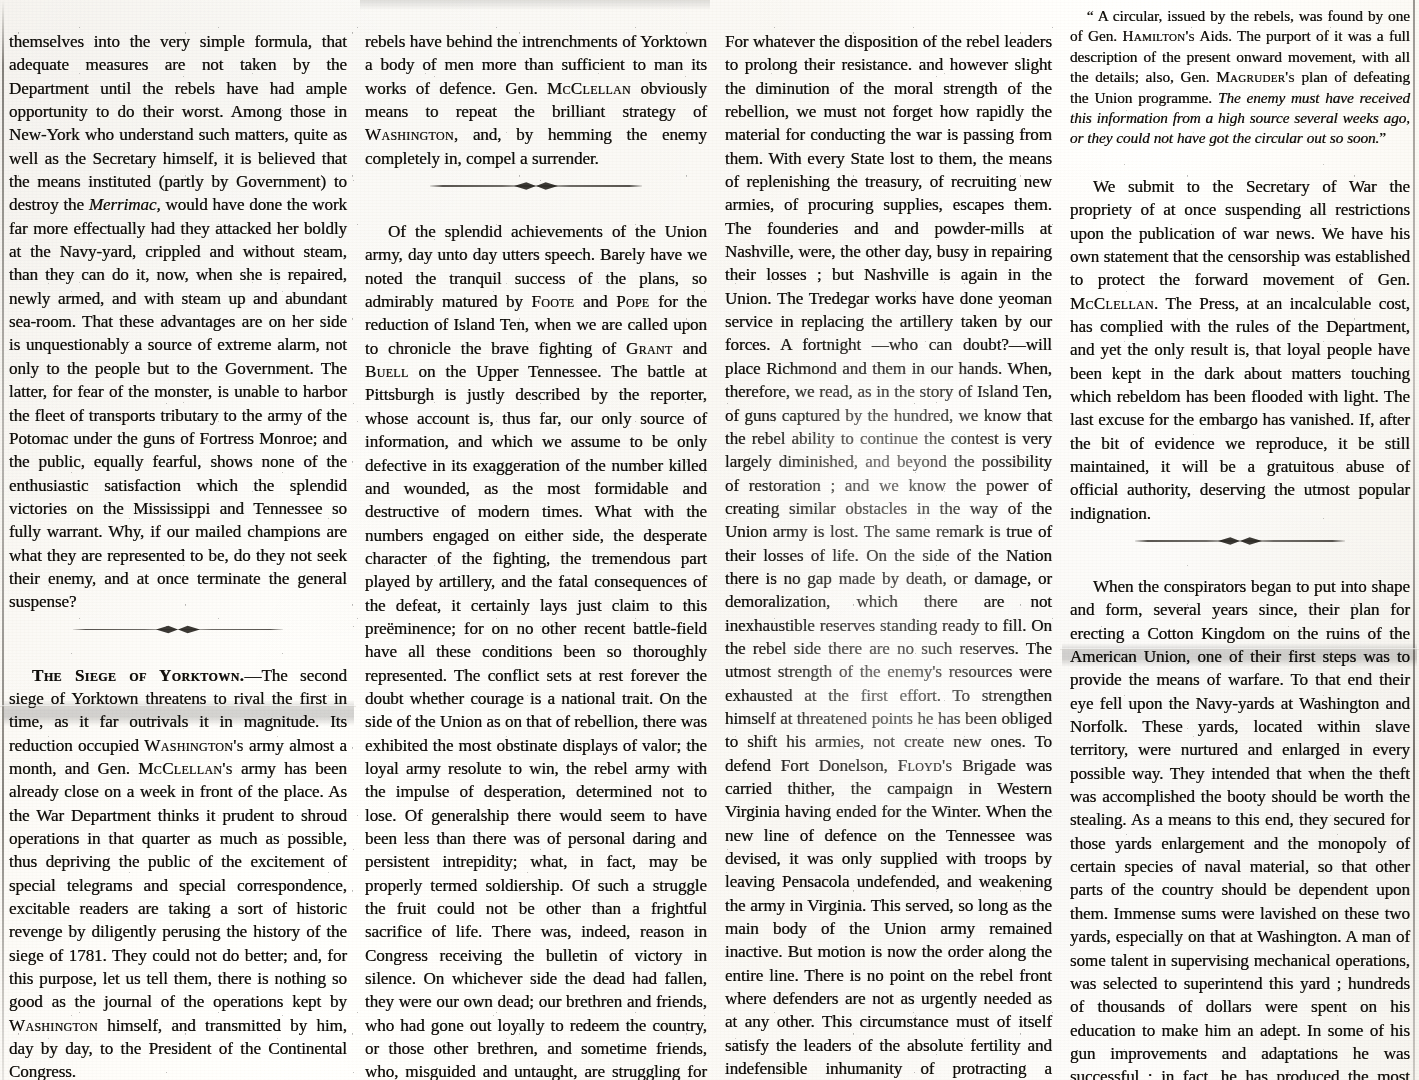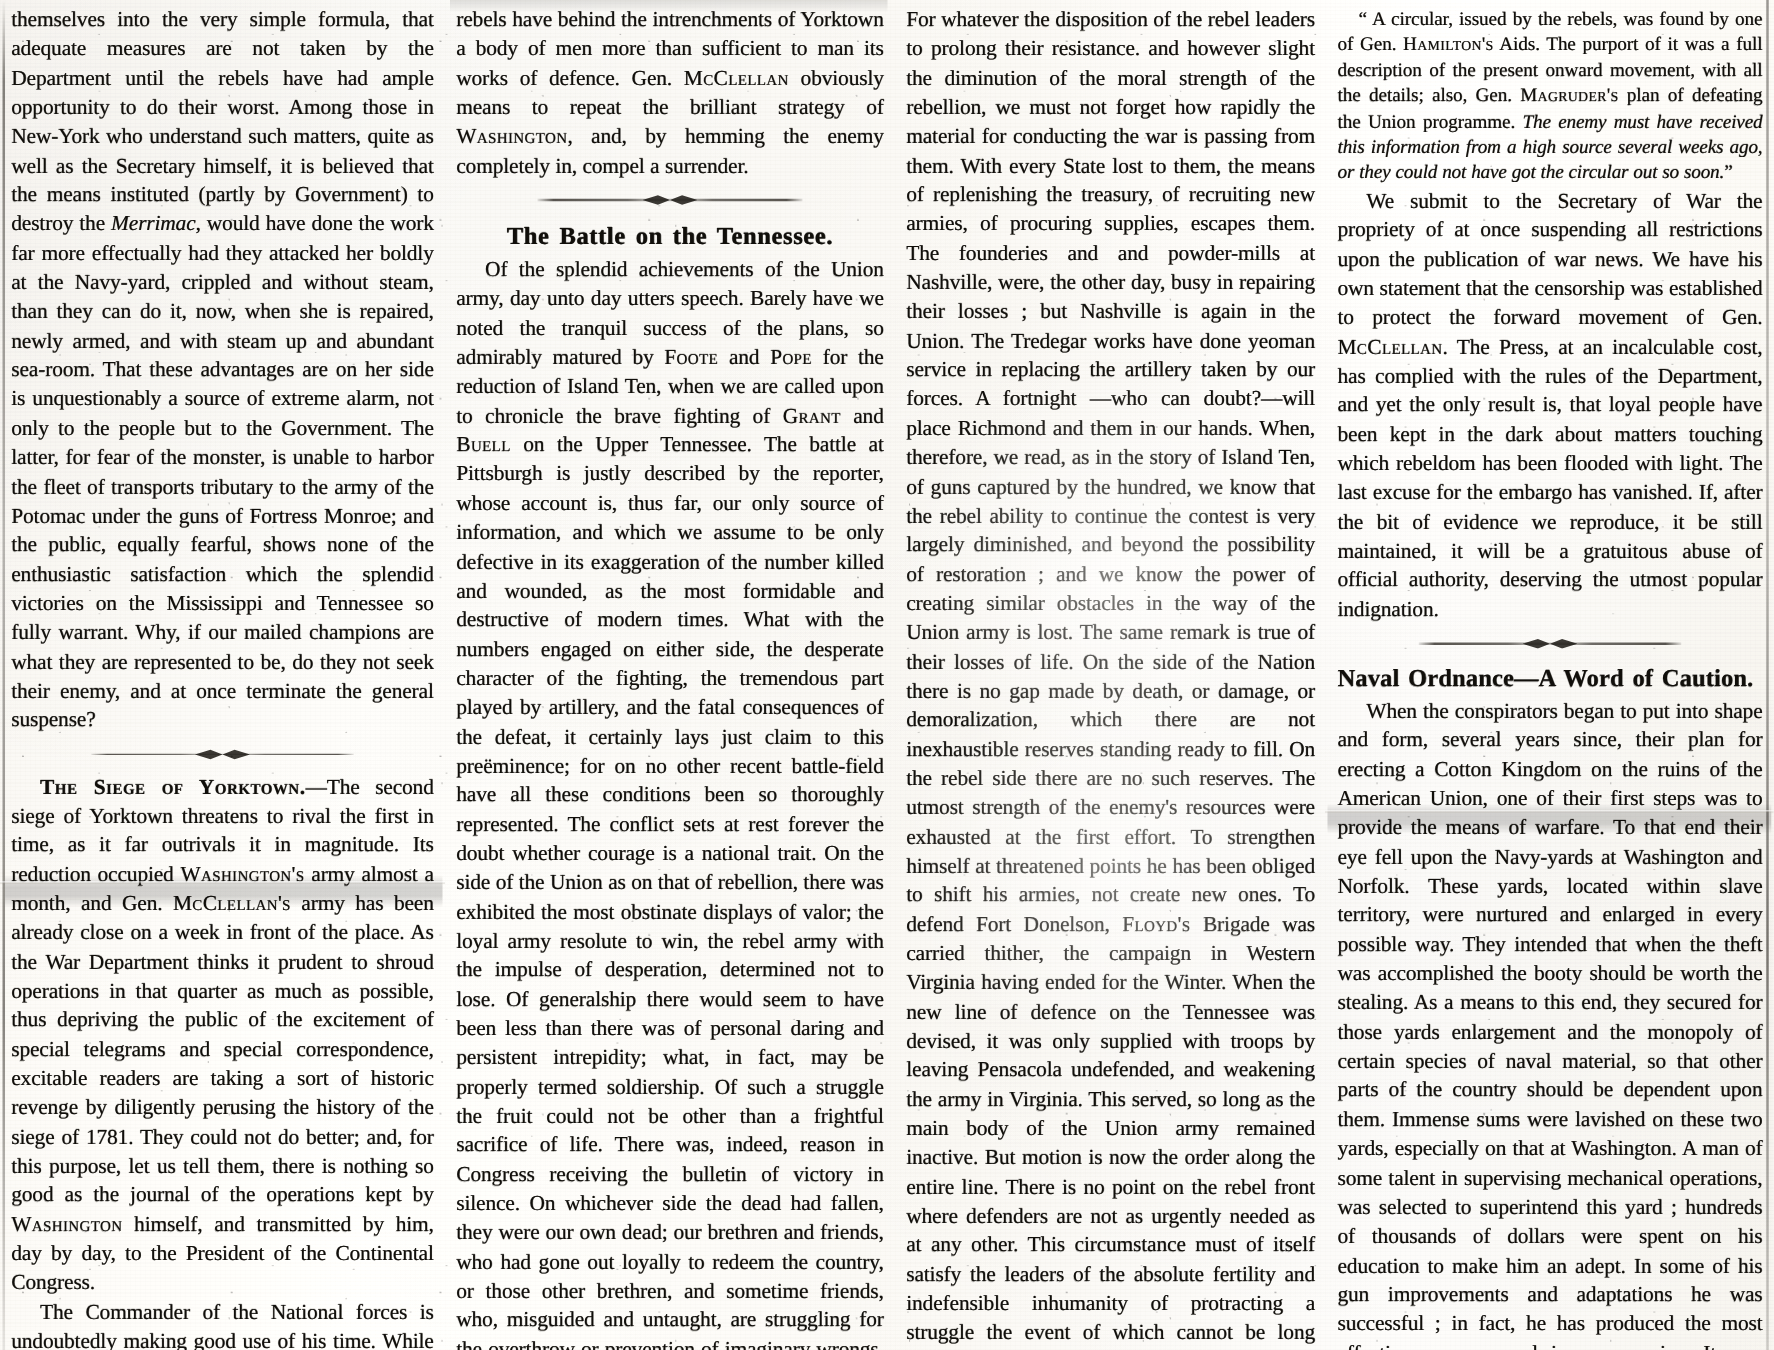--- a/index.html
+++ b/index.html
@@ -83,20 +83,21 @@
     text-rendering:optimizeLegibility;
   }
   p.cont{text-indent:0;}
 
   
   .ink{
     text-shadow:
       0.35px 0 0 rgba(20,18,14,.40),
       -0.3px 0.25px 0 rgba(20,18,14,.26),
       0 -0.3px 0 rgba(20,18,14,.16);
+    margin-top: 26px;
   }
   .scl{ font-variant:small-caps; letter-spacing:.3px; }
   i,.it{font-style:italic;}
 
   
   .leadhead{font-variant:small-caps;font-weight:700;letter-spacing:.4px;}
 
   
   h2.head{
     margin:10px 0 2px 0;
@@ -184,39 +185,37 @@
       </p>
 
       <p class="ink">The Commander of the National forces is undoubtedly making good use of his time.  While rumor limited the force of the rebels to twenty-five or thirty thousand, there might have been anticipation, of a really formidable resistance; but now that it has carried it up to seventy-five or a hundred thousand, all fears may be dismissed, for this is simply a   We do not believe the</p>
     </div>
 
     <div class="col col-2">
       <p class="ink cont">rebels have behind the intrenchments of Yorktown a body of men more than sufficient to man its works of defence.  Gen. <span class="scl">McClellan</span> obviously means to repeat the brilliant strategy of <span class="scl">Washington</span>, and, by hemming the enemy completely in, compel a surrender.</p>
 
       <div class="orn"></div>
 
-      <h2 class="head">The Battle on the Tennessee.</h2>
 
       <p class="ink">Of the splendid achievements of the Union army, day unto day utters speech.  Barely have we noted the tranquil success of the plans, so admirably matured by <span class="scl">Foote</span> and <span class="scl">Pope</span> for the reduction of Island Ten, when we are called upon to chronicle the brave fighting of <span class="scl">Grant</span> and <span class="scl">Buell</span> on the Upper Tennessee.  The battle at Pittsburgh is justly described by the reporter, whose account is, thus far, our only source of information, and which we assume to be only defective in its exaggeration of the number killed and wounded, as the most formidable and destructive of modern times.  What with the numbers engaged on either side, the desperate character of the fighting, the tremendous part played by artillery, and the fatal consequences of the defeat, it certainly lays just claim to this preëminence; for on no other recent battle-field have all these conditions been so thoroughly represented.  The conflict sets at rest forever the doubt whether courage is a national trait.  On the side of the Union as on that of rebellion, there was exhibited the most obstinate displays of valor; the loyal army resolute to win, the rebel army with the impulse of desperation, determined not to lose.  Of generalship there would seem to have been less than there was of personal daring and persistent intrepidity; what, in fact, may be properly termed soldiership.  Of such a struggle the fruit could not be other than a frightful sacrifice of life.  There was, indeed, reason in Congress receiving the bulletin of victory in silence.  On whichever side the dead had fallen, they were our own dead; our brethren and friends, who had gone out loyally to redeem the country, or those other brethren, and sometime friends, who, misguided and untaught, are struggling for the overthrow or prevention of imaginary wrongs.  There is no aspect of such a victory, save one, which has not its tinge of melancholy.  That one is the hope it authorizes of the war drawing to an early close.</p>
     </div>
 
     <div class="col col-3">
       <p class="ink cont">For whatever the disposition of the rebel leaders to prolong their resistance. and however slight the diminution of the moral strength of the rebellion, we must not forget how rapidly the material for conducting the war is passing from them.  With every State lost to them, the means of replenishing the treasury, of recruiting new armies, of procuring supplies, escapes them.  The founderies and and powder-mills at Nashville, were, the other day, busy in repairing their losses ; but Nashville is again in the Union.  The Tredegar works have done yeoman service in replacing the artillery taken by our forces.  A fortnight —who can doubt?—will place Richmond and them in our hands.  When, therefore, we read, as in the story of Island Ten, of guns captured by the hundred, we know that the rebel ability to continue the contest is very largely diminished, and beyond the possibility of restoration ; and we know the power of creating similar obstacles in the way of the Union army is lost.  The same remark is true of their losses of life.  On the side of the Nation there is no gap made by death, or damage, or demoralization, which there are not inexhaustible reserves standing ready to fill.  On the rebel side there are no such reserves.  The utmost strength of the enemy's resources were exhausted at the first effort.  To strengthen himself at threatened points he has been obliged to shift his armies, not create new ones.  To defend Fort Donelson, <span class="scl">Floyd's</span> Brigade was carried thither, the campaign in Western Virginia having ended for the Winter.  When the new line of defence on the Tennessee was devised, it was only supplied with troops by leaving Pensacola undefended, and weakening the army in Virginia.  This served, so long as the main body of the Union army remained inactive.  But motion is now the order along the entire line.  There is no point on the rebel front where defenders are not as urgently needed as at any other.  This circumstance must of itself satisfy the leaders of the absolute fertility and indefensible inhumanity of protracting a struggle the event of which cannot be long delayed, and which is deferred only by heaping the dead bodies of their followers in the path of the Union advance.  The rebels may retreat, but we must remember that a retreat cannot be indefinite, which is toward positions securely held by an adversary.</p>
 
     </div>
 
     <div class="col col-4">
 
       <p class="quote ink">“ A circular, issued by the rebels, was found by one of Gen. <span class="scl">Hamilton's</span> Aids.  The purport of it was a full description of the present onward movement, with all the details; also, Gen. <span class="scl">Magruder's</span> plan of defeating the Union programme. <i>The enemy must have received this information from a high source several weeks ago, or they could not have got the circular out so soon.</i>”</p>
 
       <p class="ink">We submit to the Secretary of War the propriety of at once suspending all restrictions upon the publication of war news.  We have his own statement that the censorship was established to protect the forward movement of Gen. <span class="scl">McClellan</span>.  The Press, at an incalculable cost, has complied with the rules of the Department, and yet the only result is, that loyal people have been kept in the dark about matters touching which rebeldom has been flooded with light.  The last excuse for the embargo has vanished.  If, after the bit of evidence we reproduce, it be still maintained, it will be a gratuitous abuse of official authority, deserving the utmost popular indignation.</p>
 
       <div class="orn"></div>
 
-      <h2 class="head-l">Naval Ordnance—A Word of Caution.</h2>
 
       <p class="ink">When the conspirators began to put into shape and form, several years since, their plan for erecting a Cotton Kingdom on the ruins of the American Union, one of their first steps was to provide the means of warfare.  To that end their eye fell upon the Navy-yards at Washington and Norfolk.  These yards, located within slave territory, were nurtured and enlarged in every possible way.  They intended that when the theft was accomplished the booty should be worth the stealing.  As a means to this end, they secured for those yards enlargement and the monopoly of certain species of naval material, so that other parts of the country should be dependent upon them.  Immense sums were lavished on these two yards, especially on that at Washington.  A man of some talent in supervising mechanical operations, was selected to superintend this yard ; hundreds of thousands of dollars were spent on his education to make him an adept.  In some of his gun improvements and adaptations he was successful ; in fact, he has produced the most effective cannon used in any service.  It was contrived that a large class of munitions should be manufactured at this yard only.  Even the great New-York Yard has to send to the Washington Yard for</p>
     </div>
 
   </div>
 
   <div class="seam" style="top:705px;left:0;width:356px;"></div>
   <div class="boldband" style="top:700px;left:4px;width:350px;height:26px;"></div>
   <div class="seam" style="top:648px;left:1060px;width:359px;"></div>
   <div class="boldband" style="top:643px;left:1062px;width:355px;height:24px;"></div>

